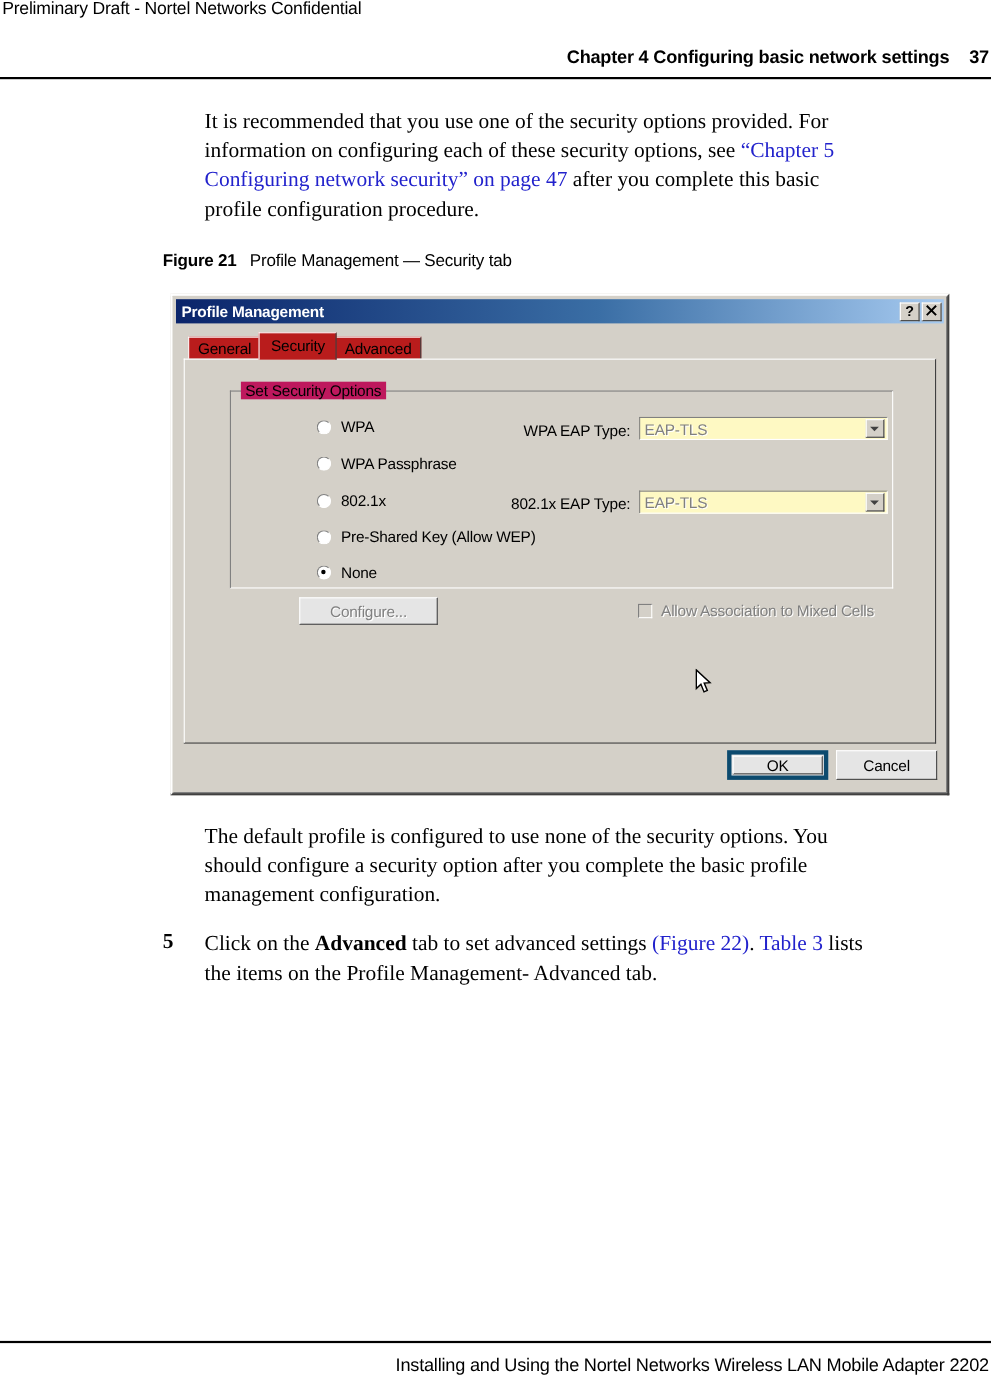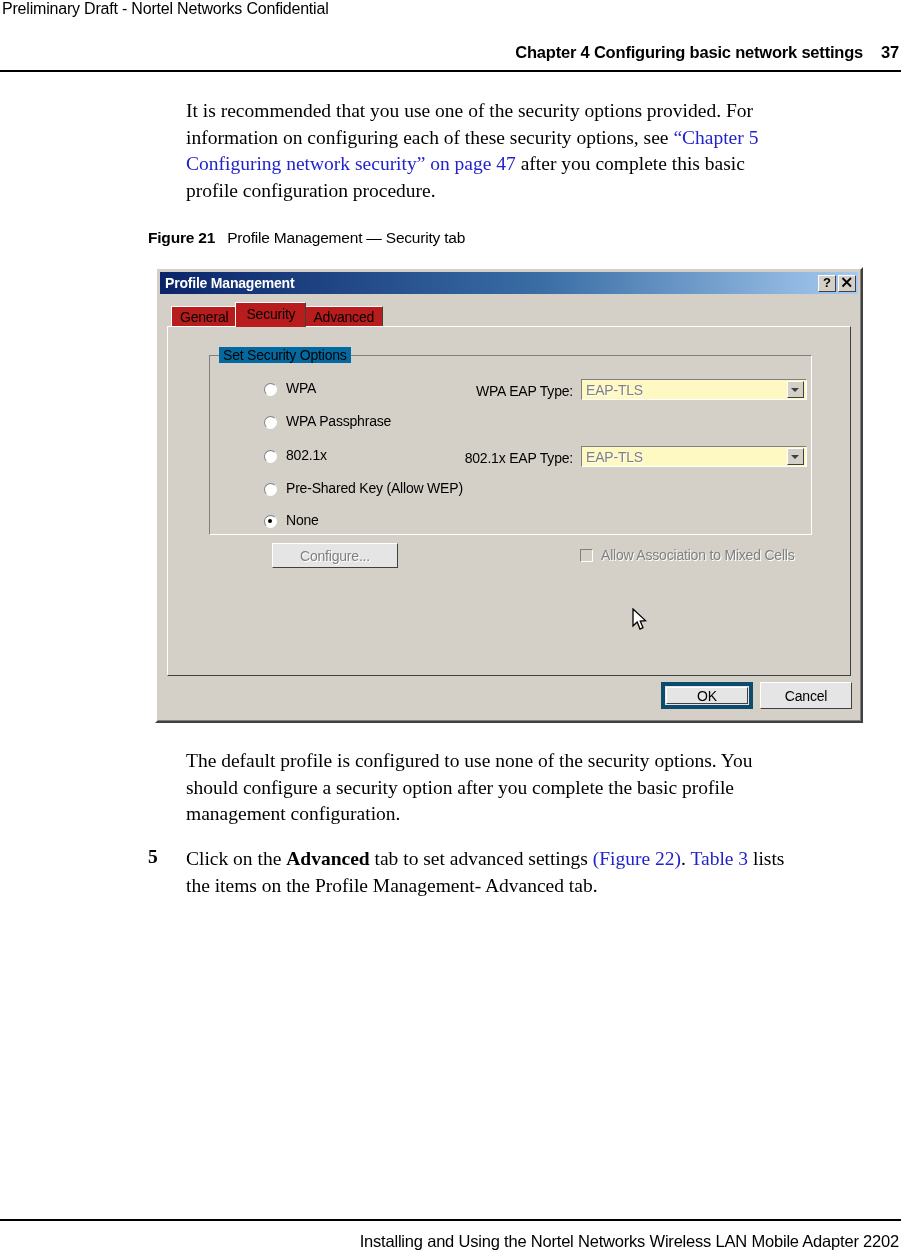--- a/index.html
+++ b/index.html
@@ -194,34 +194,34 @@
     border-top: 1.5px solid #808080;
     border-left: 1.5px solid #808080;
     border-right: 1.5px solid #ffffff;
     border-bottom: 1.5px solid #ffffff;
     box-sizing: border-box;
   }
   .groupbox-label {
     position: absolute;
     left: 9px;
     top: -9px;
-    background: #0369a1;
+    background: #be185d;
     padding: 0 4px;
     font-size: 14px;
     letter-spacing: -0.2px;
     color: #000;
     white-space: nowrap;
   }
 
   
   .radio-row {
     position: absolute;
     display: flex;
-    align-items: flex-end;
-    left: 54px;
+    align-items: center;
+    left: 78px;
     white-space: nowrap;
   }
   .radio {
     width: 13px;
     height: 13px;
     border-radius: 50%;
     background: #ffffff;
     border-top: 1.5px solid #808080;
     border-left: 1.5px solid #808080;
     border-right: 1.5px solid #ffffff;

